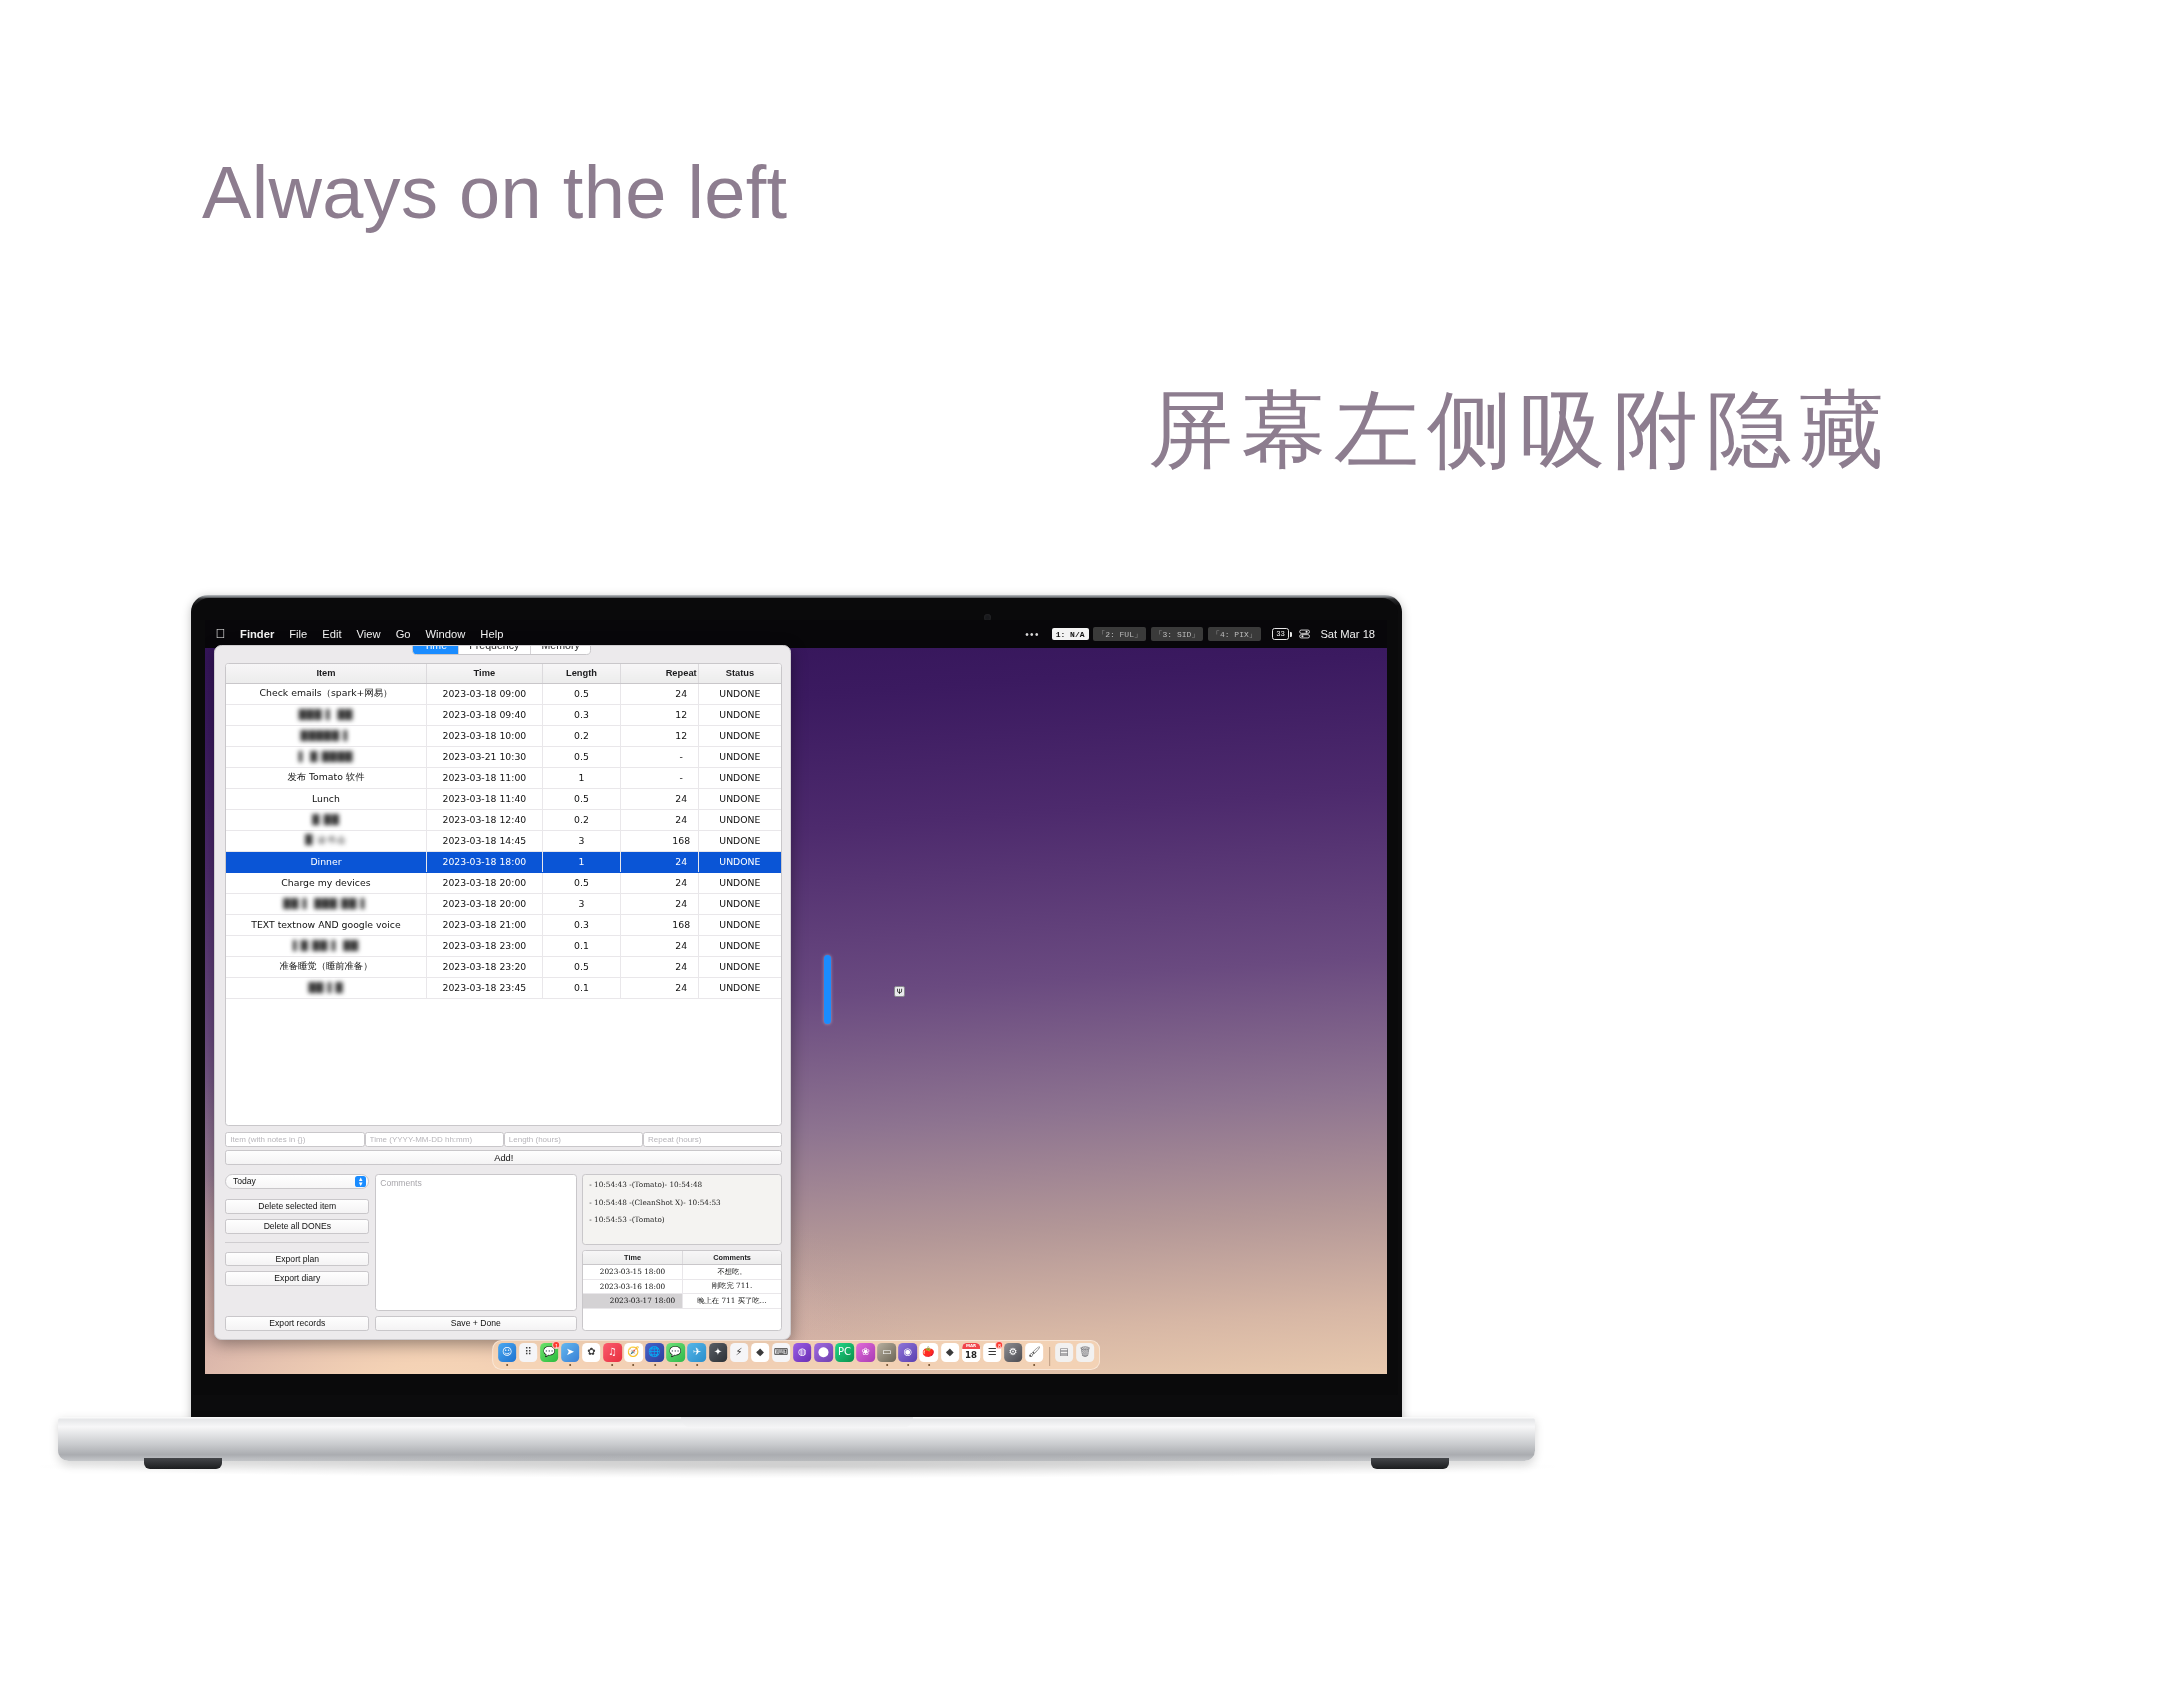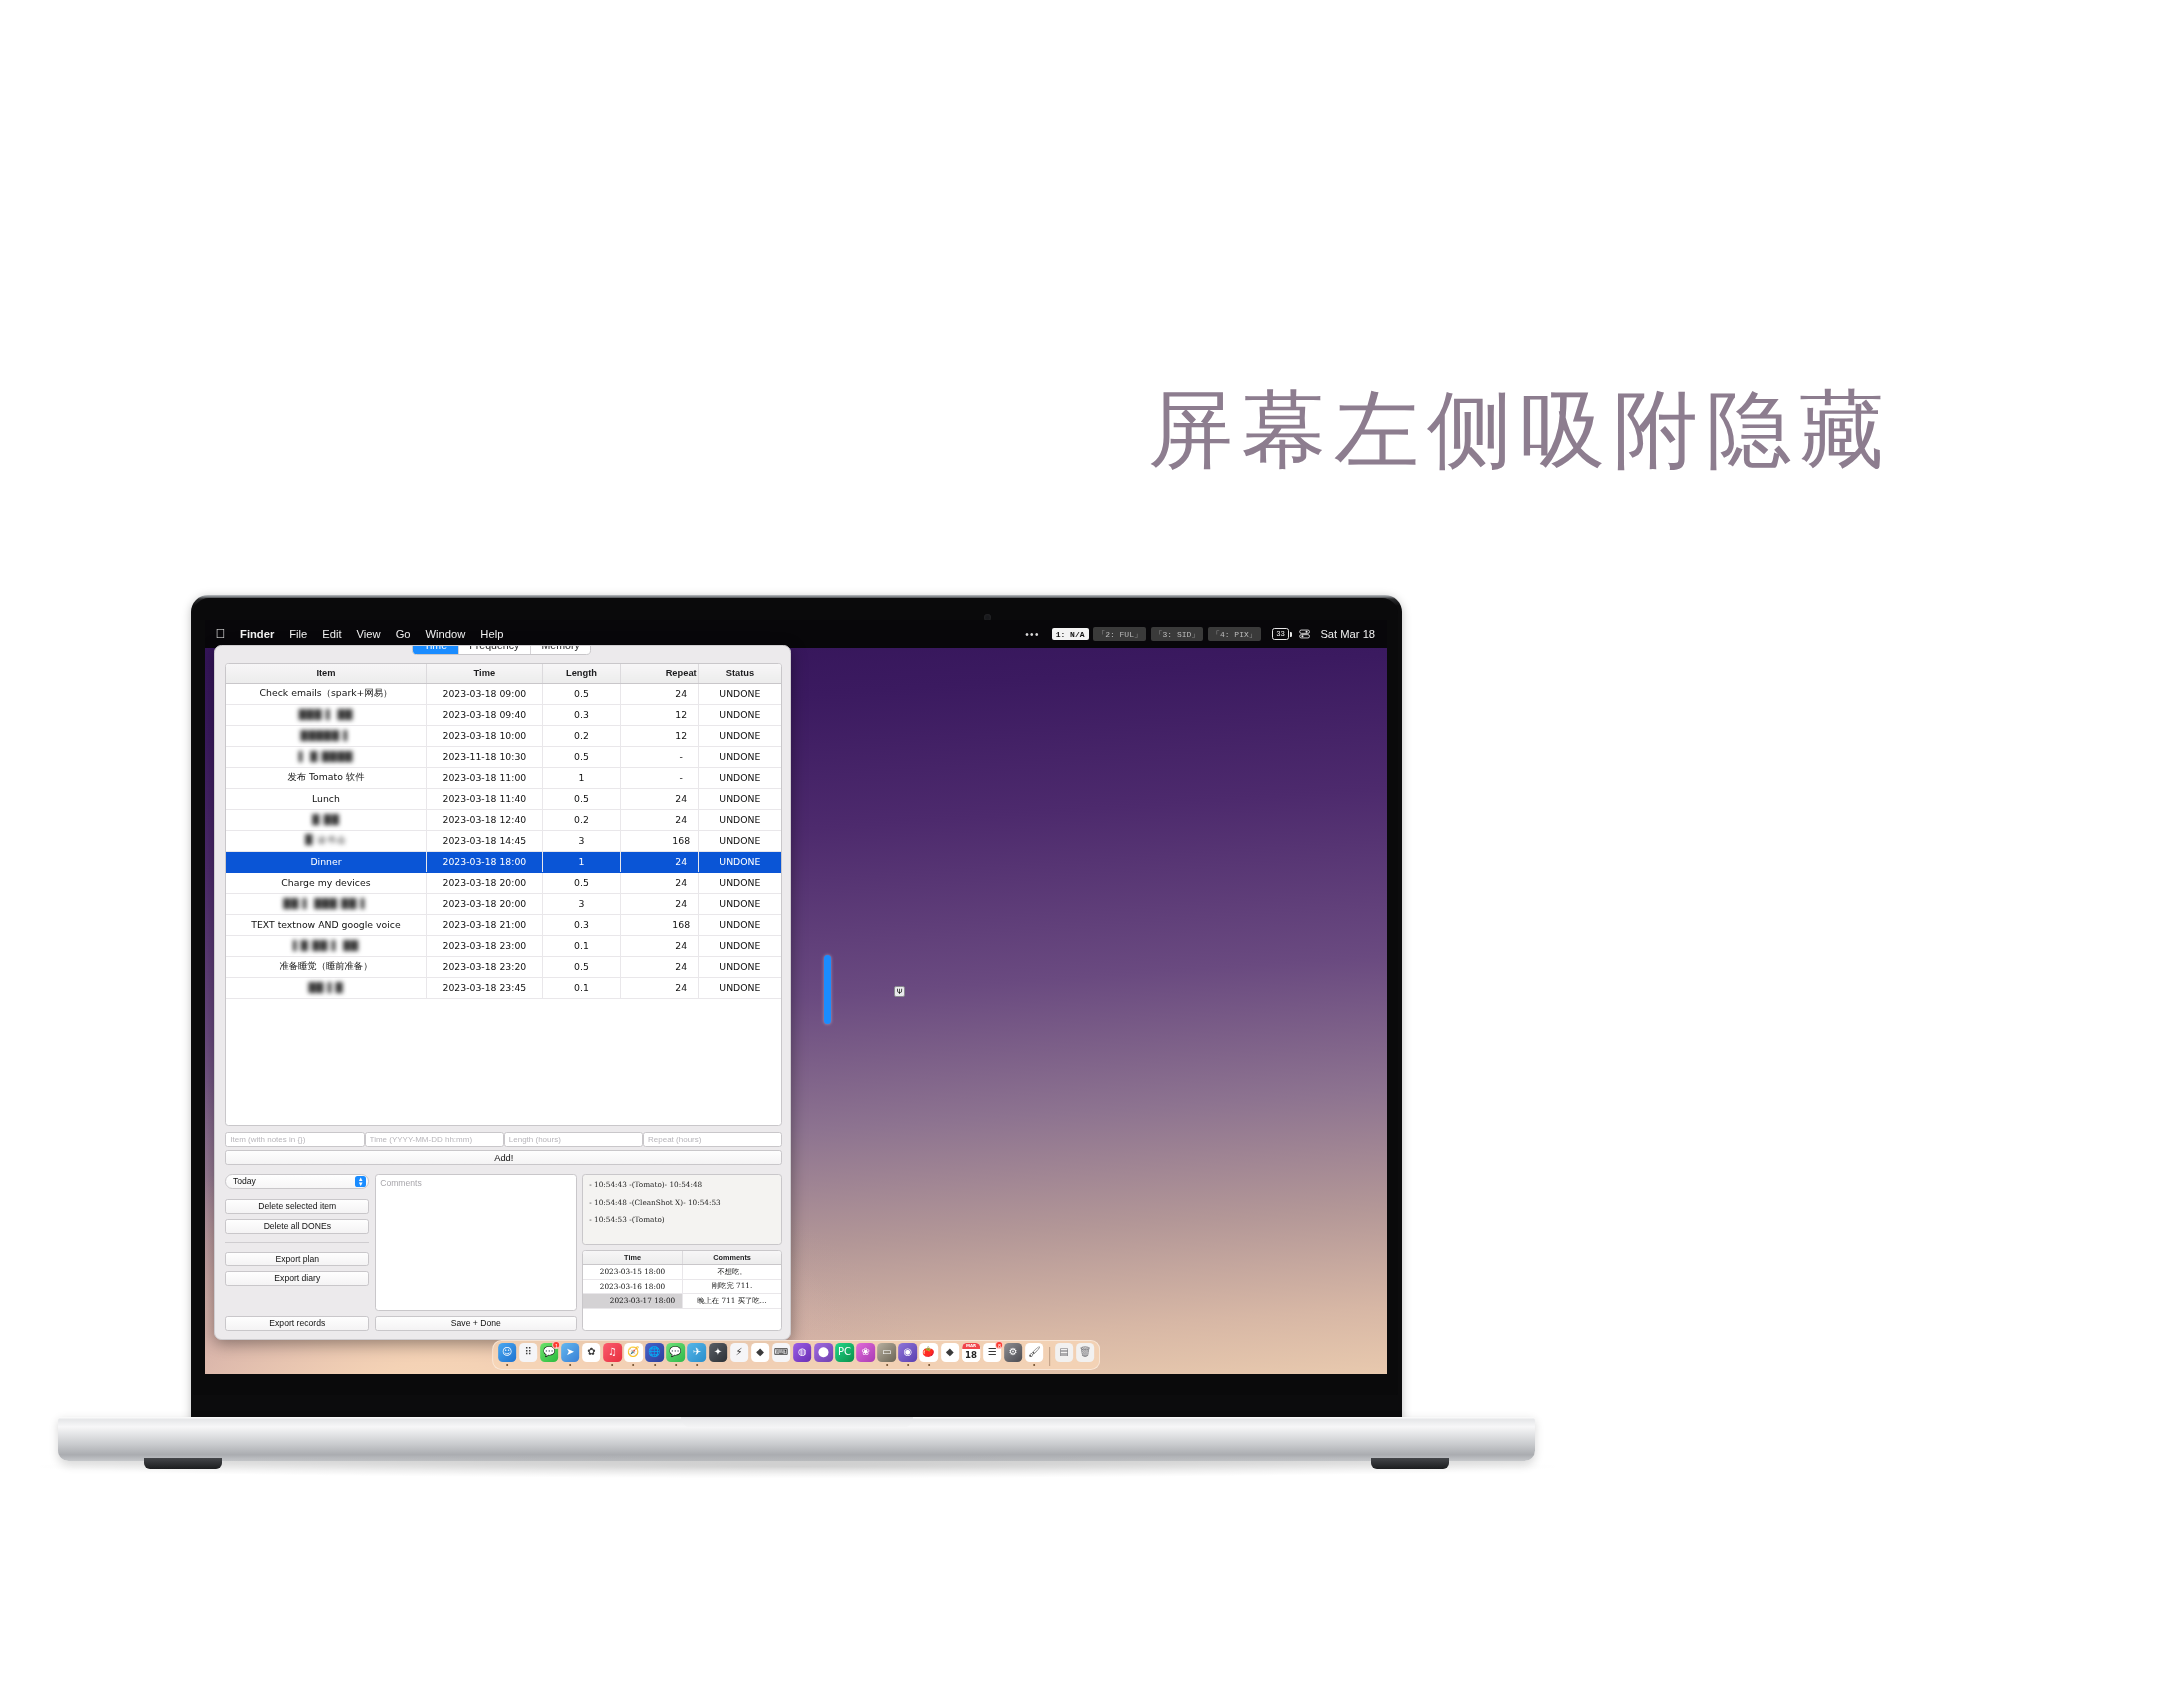--- a/index.html
+++ b/index.html
@@ -345,20 +345,21 @@
   .base-shadow {
     position: absolute; left: 40px; top: 860px;
     width: 1515px; height: 22.5px;
     background: radial-gradient(ellipse at center, rgba(0,0,0,.13) 0%, rgba(0,0,0,0) 72%);
   }
 </style>
 </head>
 <body>
 
 <div class="headline-en">
+  <span>Always on the left</span>
 </div>
 <div class="headline-cn">屏幕左侧吸附隐藏</div>
 
 <div id="laptop">
 
   <div class="lid"></div>
   <div class="lid-inner">
     <div class="camera"></div>
   </div>
 
@@ -432,21 +433,21 @@
               </tr>
               <tr>
                 <td class="col-item"><span class="blurtxt">█████ ▌</span></td>
                 <td class="col-time">2023-03-18 10:00</td>
                 <td class="col-len">0.2</td>
                 <td class="col-rep">12</td>
                 <td class="col-sta">UNDONE</td>
               </tr>
               <tr>
                 <td class="col-item"><span class="blurtxt">▌ █ ████</span></td>
-                <td class="col-time">2023-11-18 10:30</td>
+                <td class="col-time">2023-03-21 10:30</td>
                 <td class="col-len">0.5</td>
                 <td class="col-rep">-</td>
                 <td class="col-sta">UNDONE</td>
               </tr>
               <tr>
                 <td class="col-item">发布 Tomato 软件</td>
                 <td class="col-time">2023-03-18 11:00</td>
                 <td class="col-len">1</td>
                 <td class="col-rep">-</td>
                 <td class="col-sta">UNDONE</td>

